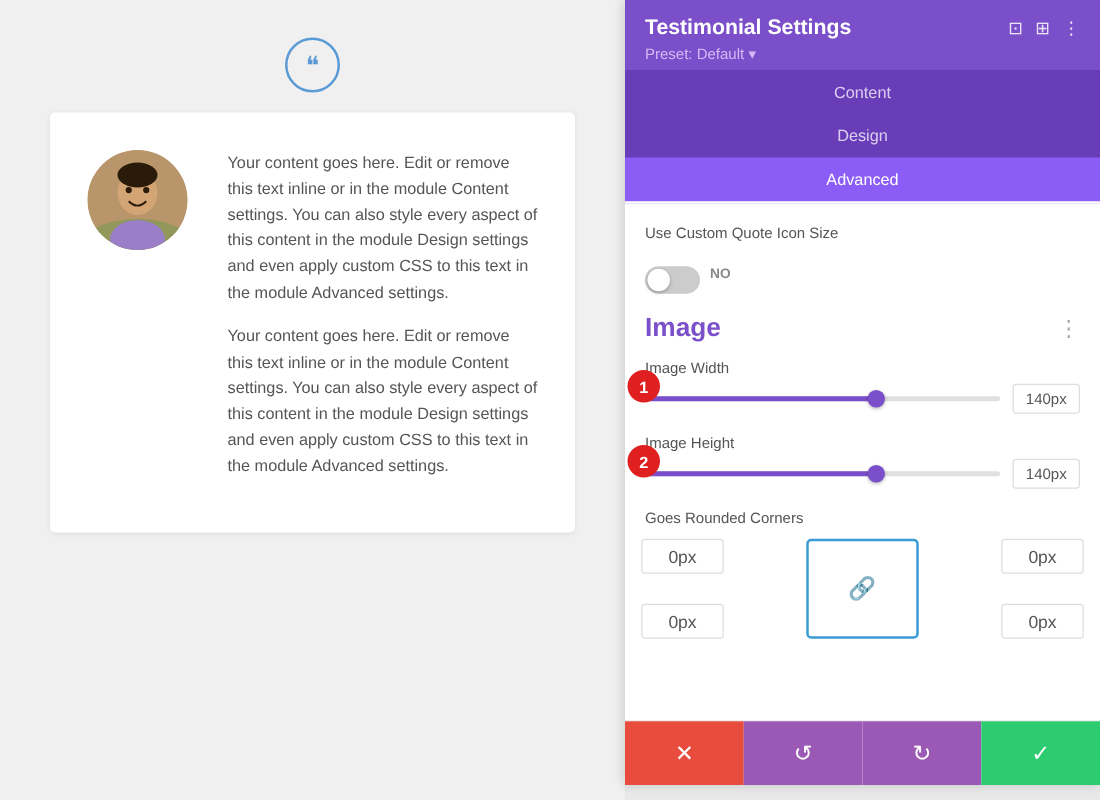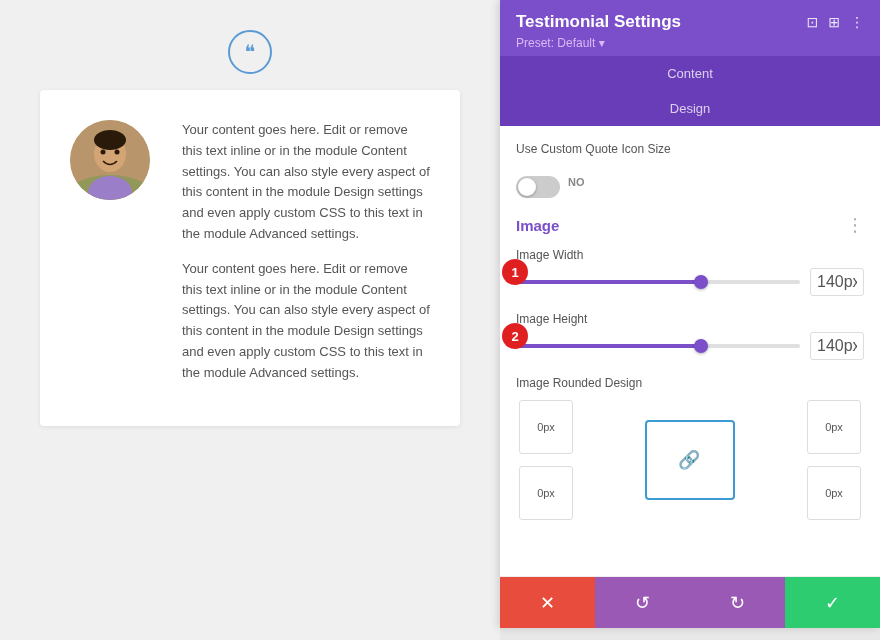--- a/index.html
+++ b/index.html
@@ -220,21 +220,21 @@
     
     .section-header {
       display: flex;
       align-items: center;
       justify-content: space-between;
       margin: 16px 0 12px 0;
     }
 
     .section-title {
       color: #7b4fc9;
-      font-size: 15px;
+      font-size: 21px;
       font-weight: 600;
     }
 
     .section-more {
       color: #aaa;
       font-size: 18px;
       cursor: pointer;
     }
 
     
@@ -277,21 +277,21 @@
       top: 50%;
       transform: translate(-50%, -50%);
       box-shadow: 0 1px 3px rgba(0,0,0,0.3);
     }
 
     .slider-value {
       width: 54px;
       border: 1px solid #ddd;
       border-radius: 3px;
       padding: 4px 6px;
-      font-size: 16px;
+      font-size: 12px;
       text-align: center;
       color: #555;
     }
 
     
     .corners-label {
       font-size: 12px;
       color: #555;
       margin-bottom: 10px;
     }
@@ -299,25 +299,25 @@
     .corners-grid {
       display: grid;
       grid-template-columns: 60px 1fr 60px;
       grid-template-rows: auto auto auto;
       gap: 6px;
       align-items: center;
       justify-items: center;
     }
 
     .corner-input {
-      width: 54px;
+      width: 66px;
       border: 1px solid #ddd;
       border-radius: 3px;
-      padding: 20px 6px;
-      font-size: 11px;
+      padding: 5px 6px;
+      font-size: 14px;
       text-align: center;
       color: #555;
     }
 
     .corners-center-box {
       width: 90px;
       height: 80px;
       border: 2px solid #3a9bd5;
       border-radius: 4px;
       display: flex;
@@ -424,20 +424,23 @@
     <div class="settings-preset">Preset: Default ▾</div>
   </div>
 
   <div class="settings-tabs">
     <div class="tab">
       <span>Content</span>
     </div>
     <div class="tab">
       <span>Design</span>
     </div>
+    <div class="tab active">
+      <span>Advanced</span>
+    </div>
   </div>
 
   <div class="settings-body">
 
     <div class="setting-row">
       <div class="setting-label">Use Custom Quote Icon Size</div>
       <div class="toggle-container">
         <div class="toggle">
           <div class="toggle-knob"></div>
         </div>
@@ -474,21 +477,21 @@
       <div class="slider-control">
         <div class="slider-track-container">
           <div class="slider-fill" style="width: 65%;"></div>
           <div class="slider-thumb" style="left: 65%;"></div>
         </div>
         <input type="text" class="slider-value" value="140px" style="">
       </div>
     </div>
 
     <div class="setting-row">
-      <div class="corners-label">Image Rounded Design</div>
+      <div class="corners-label">Goes Rounded Corners</div>
       <div class="corners-grid">
 
         <input type="text" class="corner-input top-left-input" value="0px" style="">
 
         <div class="corners-center-box">
           <span>🔗</span>
         </div>
 
         <input type="text" class="corner-input top-right-input" value="0px" style="">
 

